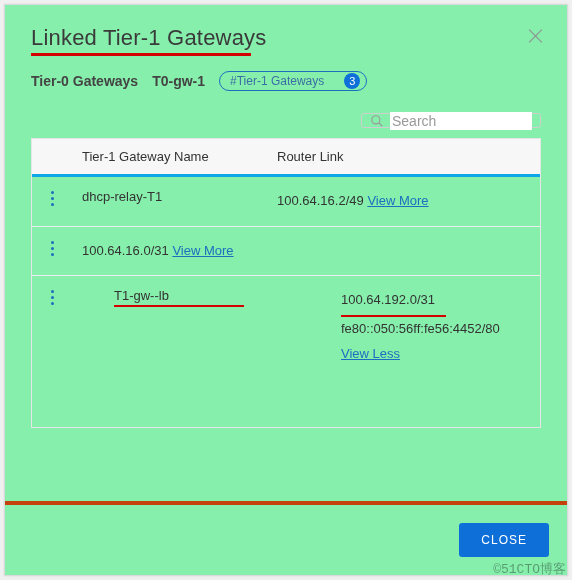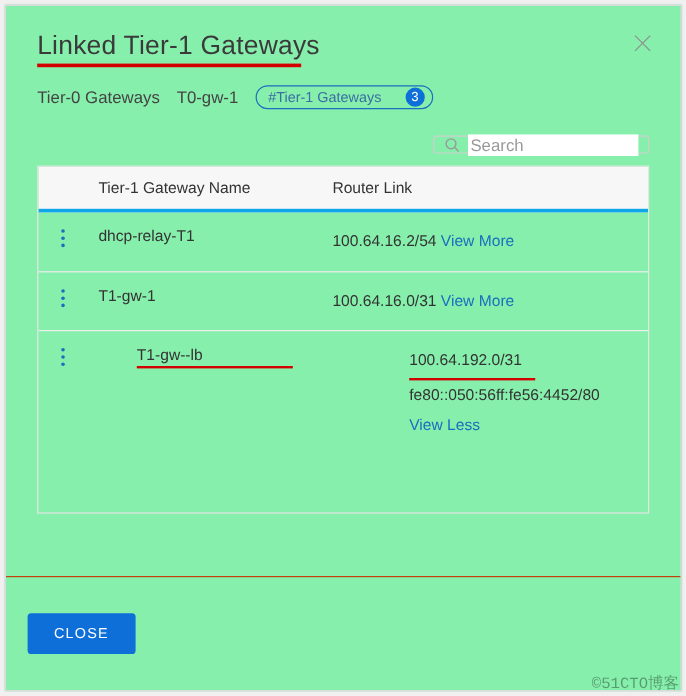--- a/index.html
+++ b/index.html
@@ -62,21 +62,21 @@
   .close-x::after { transform: rotate(-45deg); }
 
   .breadcrumb {
     padding: 10px 26px 6px 26px;
     display: flex;
     align-items: center;
     gap: 14px;
     font-size: 14px;
     color: #444;
   }
-  .crumb { white-space: nowrap; }
+  .crumb { white-space: nowrap; font-weight: bold; }
   .chip {
     display: inline-flex;
     align-items: center;
     border: 1px solid #1a6fbf;
     border-radius: 12px;
     padding: 1px 6px 1px 10px;
     font-size: 12px;
     color: #3b6ea5;
     gap: 20px;
   }
@@ -146,33 +146,33 @@
     flex-direction: column;
     align-items: center;
     justify-content: center;
     gap: 3px;
     padding-top: 14px;
     cursor: pointer;
   }
   .kebab span {
     width: 3px; height: 3px; border-radius: 50%; background: #1a6fbf;
   }
-  .link { color: #1a6fbf; cursor: pointer; }
+  .link { color: #1a6fbf; cursor: pointer; text-decoration: underline; }
   .routerlink-cell { line-height: 1.9; }
   .row-underline {
     height: 2px; background: #d40000; margin-top: 2px;
   }
   .row-underline.name { width: 130px; }
   .row-underline.addr { width: 105px; }
 
   .footer {
-    border-top: 1px solid #c2410c;
-    padding: 30px 18px;
-    display: flex;
-    justify-content: flex-start;
+    border-top: 4px solid #c2410c;
+    padding: 18px 18px;
+    display: flex;
+    justify-content: flex-end;
     margin-top: auto;
   }
   .btn-primary {
     background: #0e6fd8;
     color: #fff;
     border: none;
     padding: 10px 22px;
     font-size: 12px;
     letter-spacing: 1px;
     border-radius: 3px;
@@ -224,32 +224,31 @@
     </div>
 
     <div class="trow">
       <div class="kebab">
           <span></span>
           <span></span>
           <span></span>
         </div>
       <div class="td">dhcp-relay-T1</div>
       <div class="td routerlink-cell">
-        <span>100.64.16.2/54</span>
+        <span>100.64.16.2/49</span>
         <span class="link">View More</span>
       </div>
     </div>
 
     <div class="trow">
       <div class="kebab">
           <span></span>
           <span></span>
           <span></span>
         </div>
-      <div class="td">T1-gw-1</div>
       <div class="td routerlink-cell">
         <span>100.64.16.0/31</span>
         <span class="link">View More</span>
       </div>
     </div>
 
     <div class="trow">
       <div class="kebab">
           <span></span>
           <span></span>

